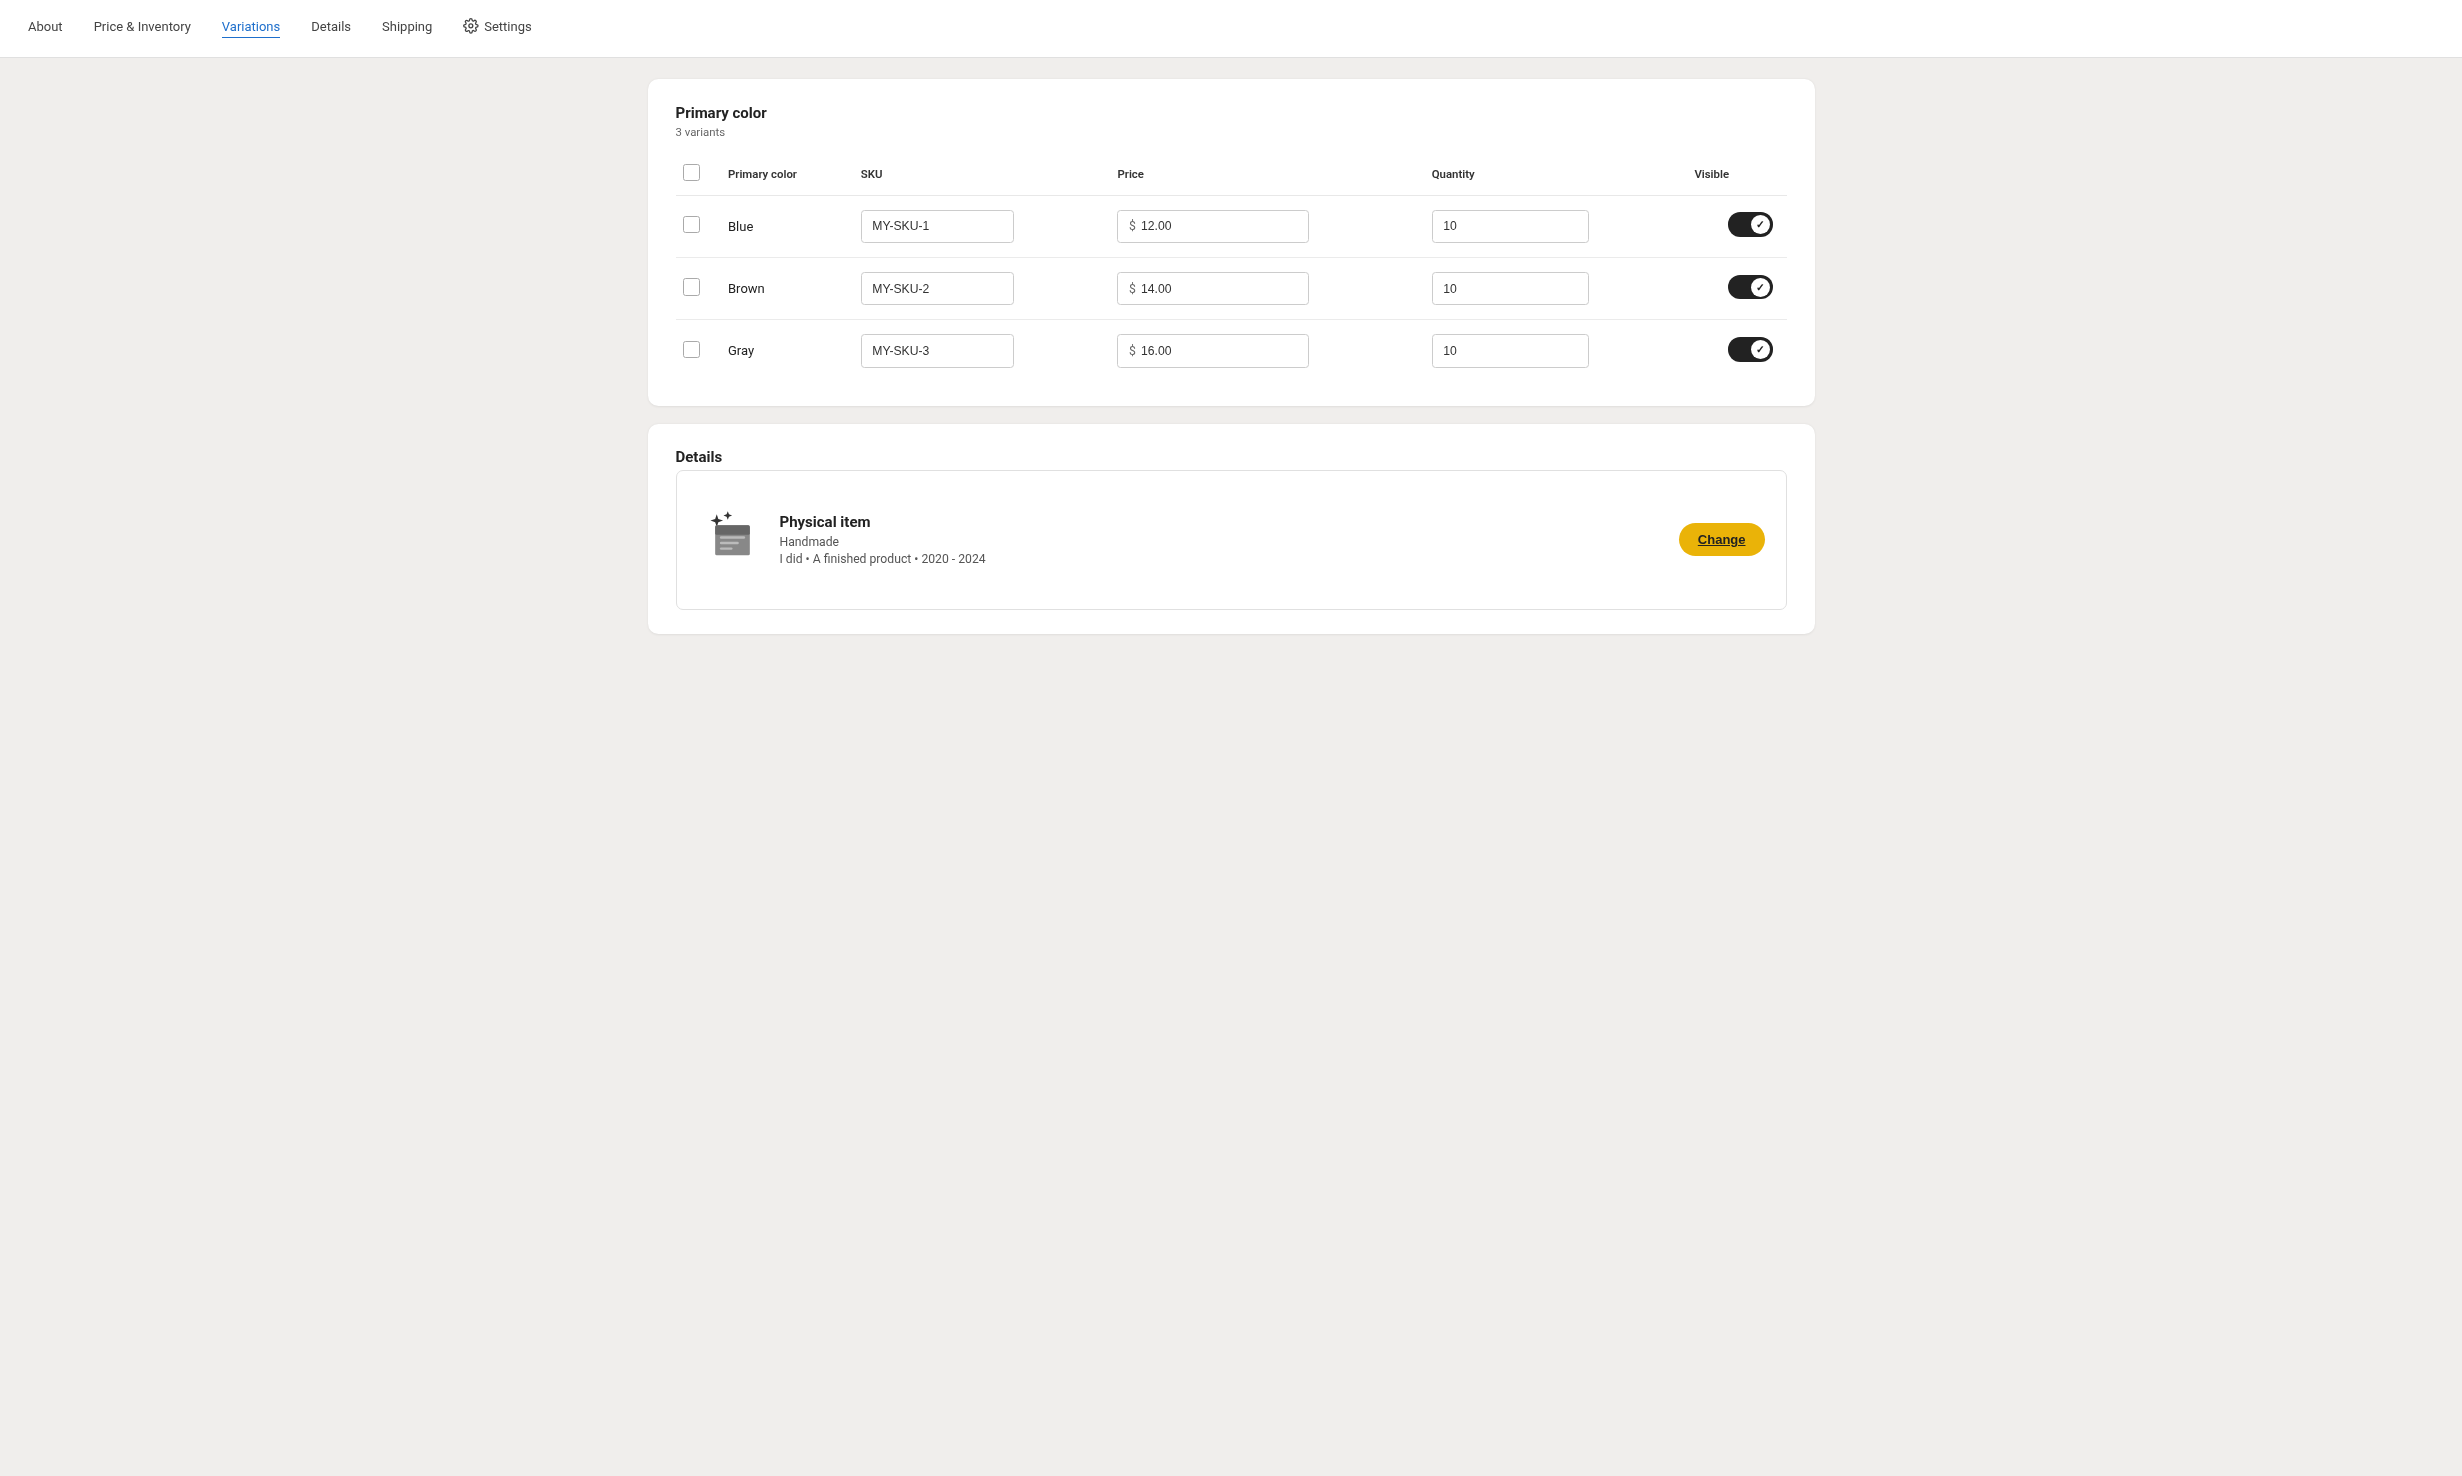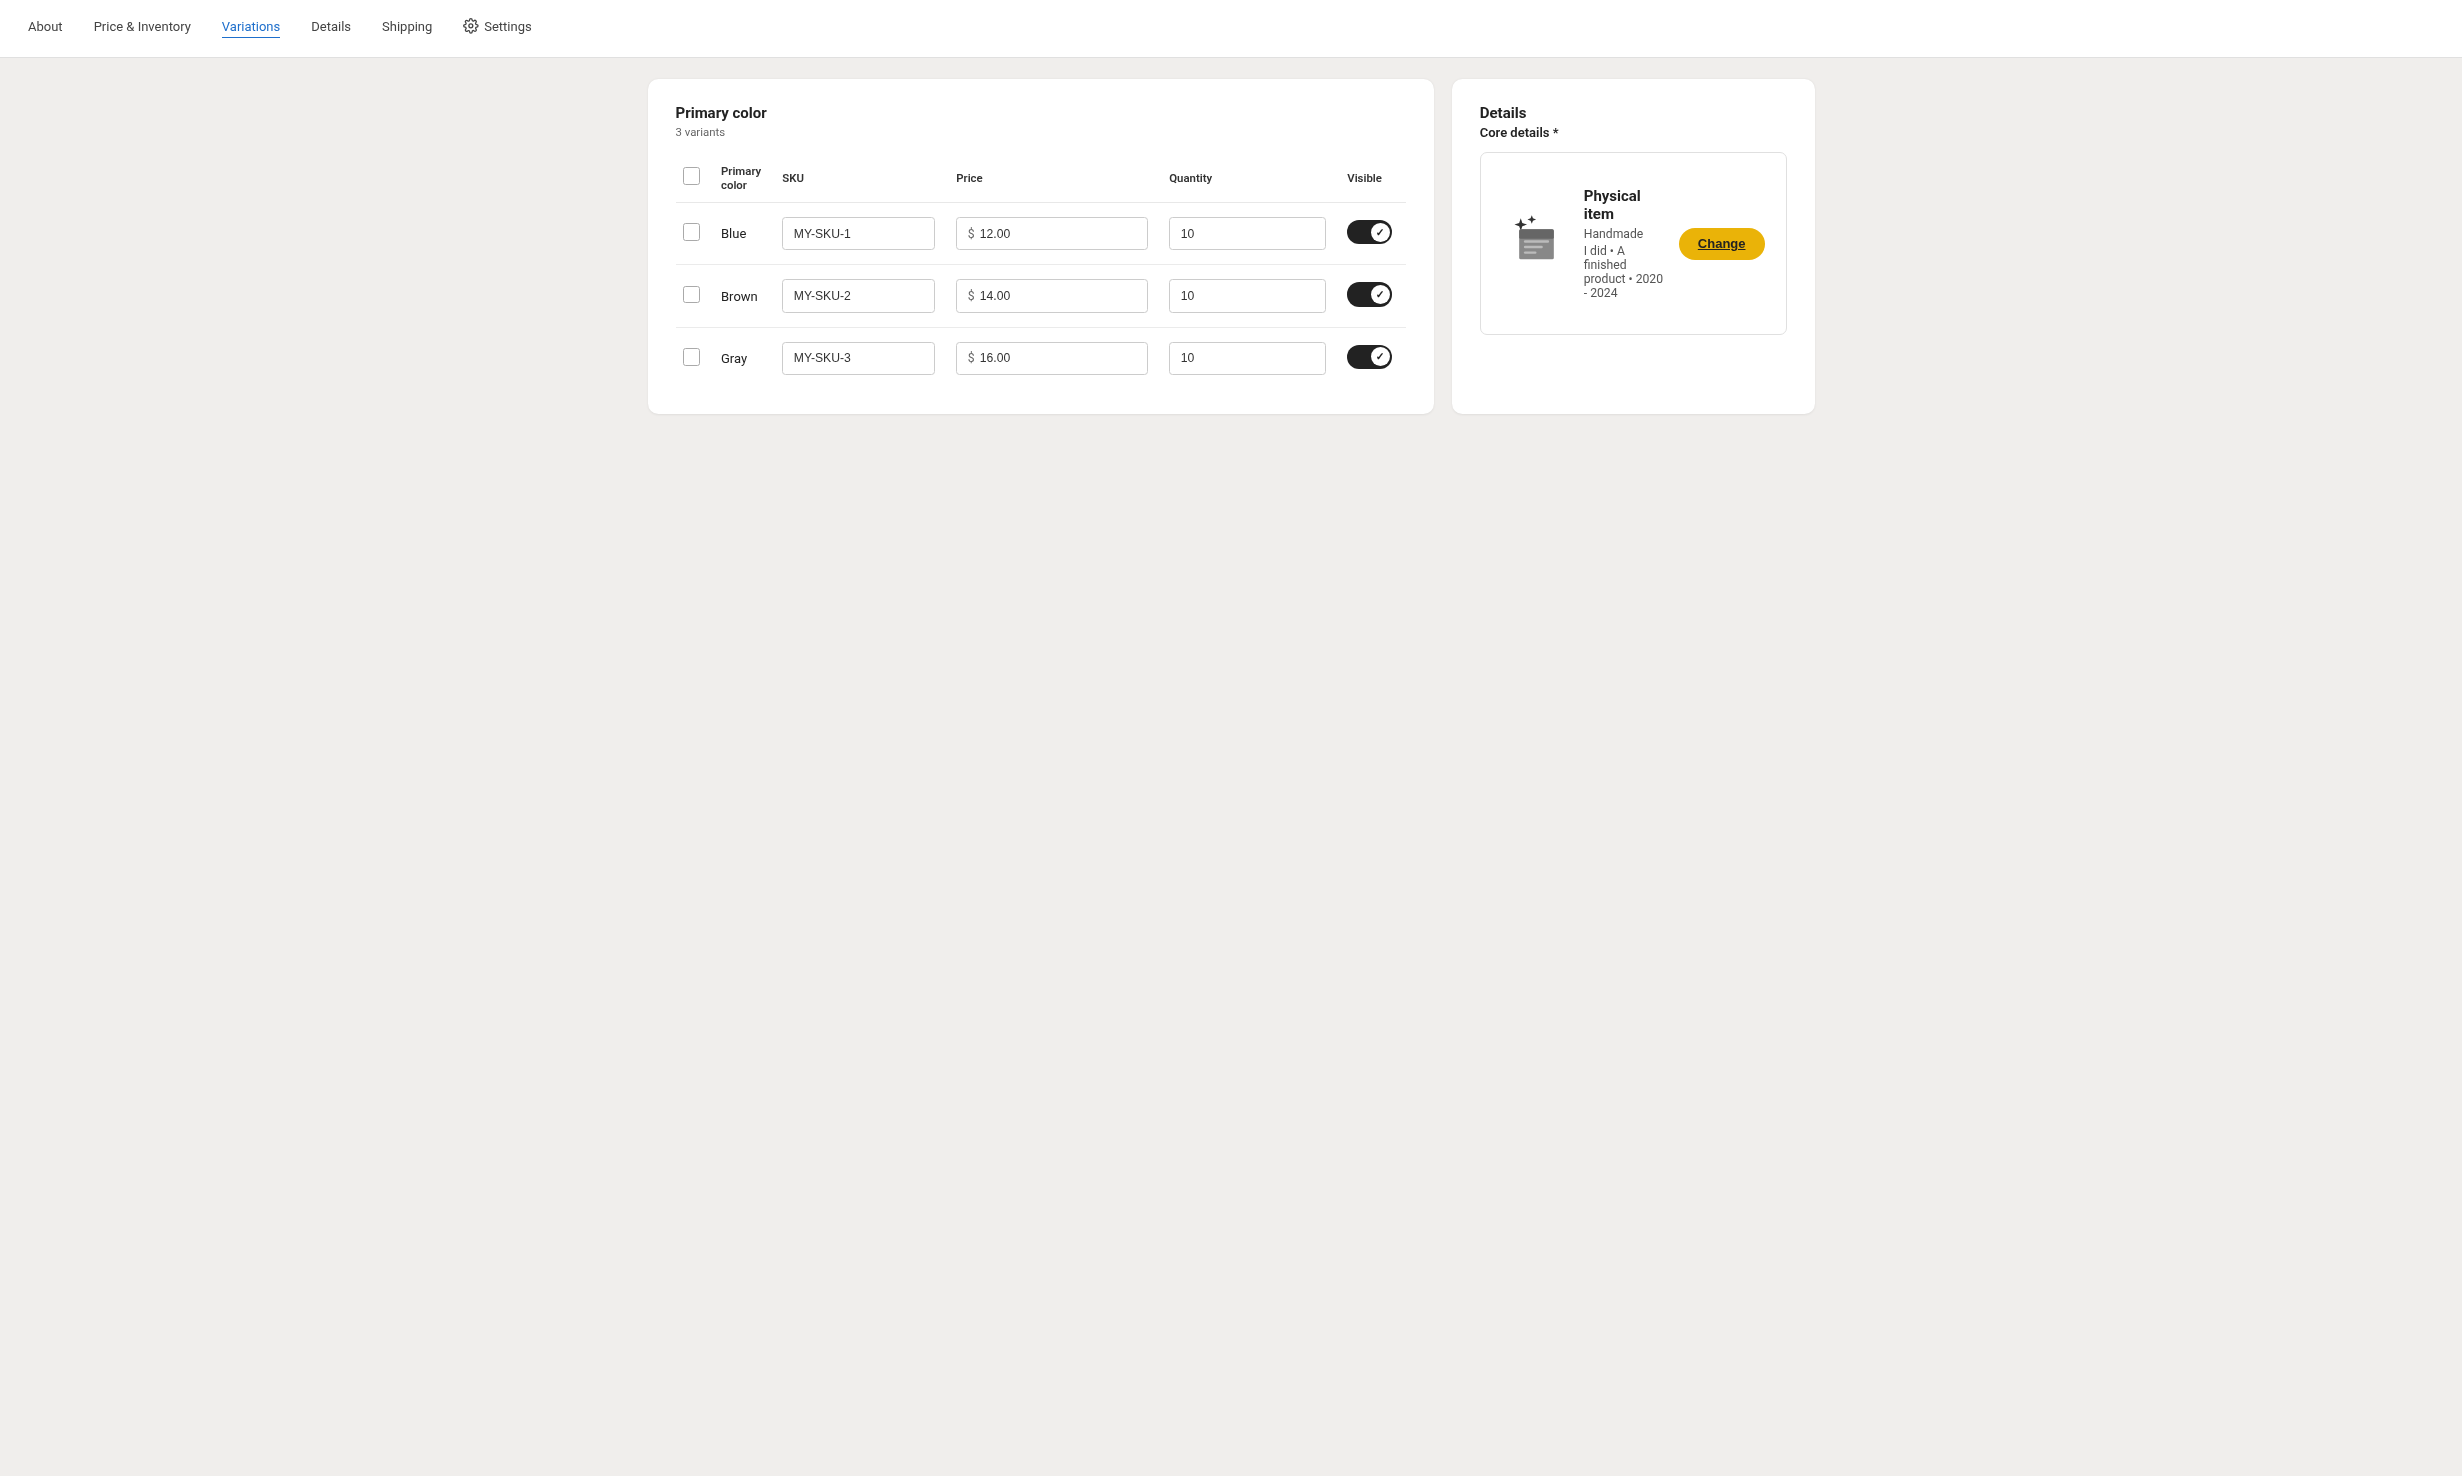--- a/index.html
+++ b/index.html
@@ -36,21 +36,21 @@
     .nav-item.settings-item {
       display: flex;
       align-items: center;
       gap: 5.2px;
     }
 
     
     .page-body {
       padding: 21px 28px;
       display: flex;
-      flex-direction: row;
+      flex-direction: column;
       gap: 17.5px;
       max-width: 1223px;
       margin: 0 auto;
     }
 
     
     .card {
       background: #fff;
       border-radius: 10.5px;
       padding: 24.5px 28px;
@@ -411,21 +411,20 @@
               </div>
             </div>
           </td>
         </tr>
       </tbody>
     </table>
   </div>
 
   <div class="card">
     <div class="section-title">Details</div>
-    <div class="core-details-label">Core details *</div>
 
     <div class="physical-item-card">
 
       <div class="item-icon-wrap">
         <svg class="item-icon-svg" viewBox="0 0 80 80" xmlns="http://www.w3.org/2000/svg">
 
           <g fill="#333">
             <polygon points="20,8 22,14 28,16 22,18 20,24 18,18 12,16 18,14"></polygon>
             <polygon points="34,4 35.5,8 39.5,9.5 35.5,11 34,15 32.5,11 28.5,9.5 32.5,8"></polygon>
           </g>

